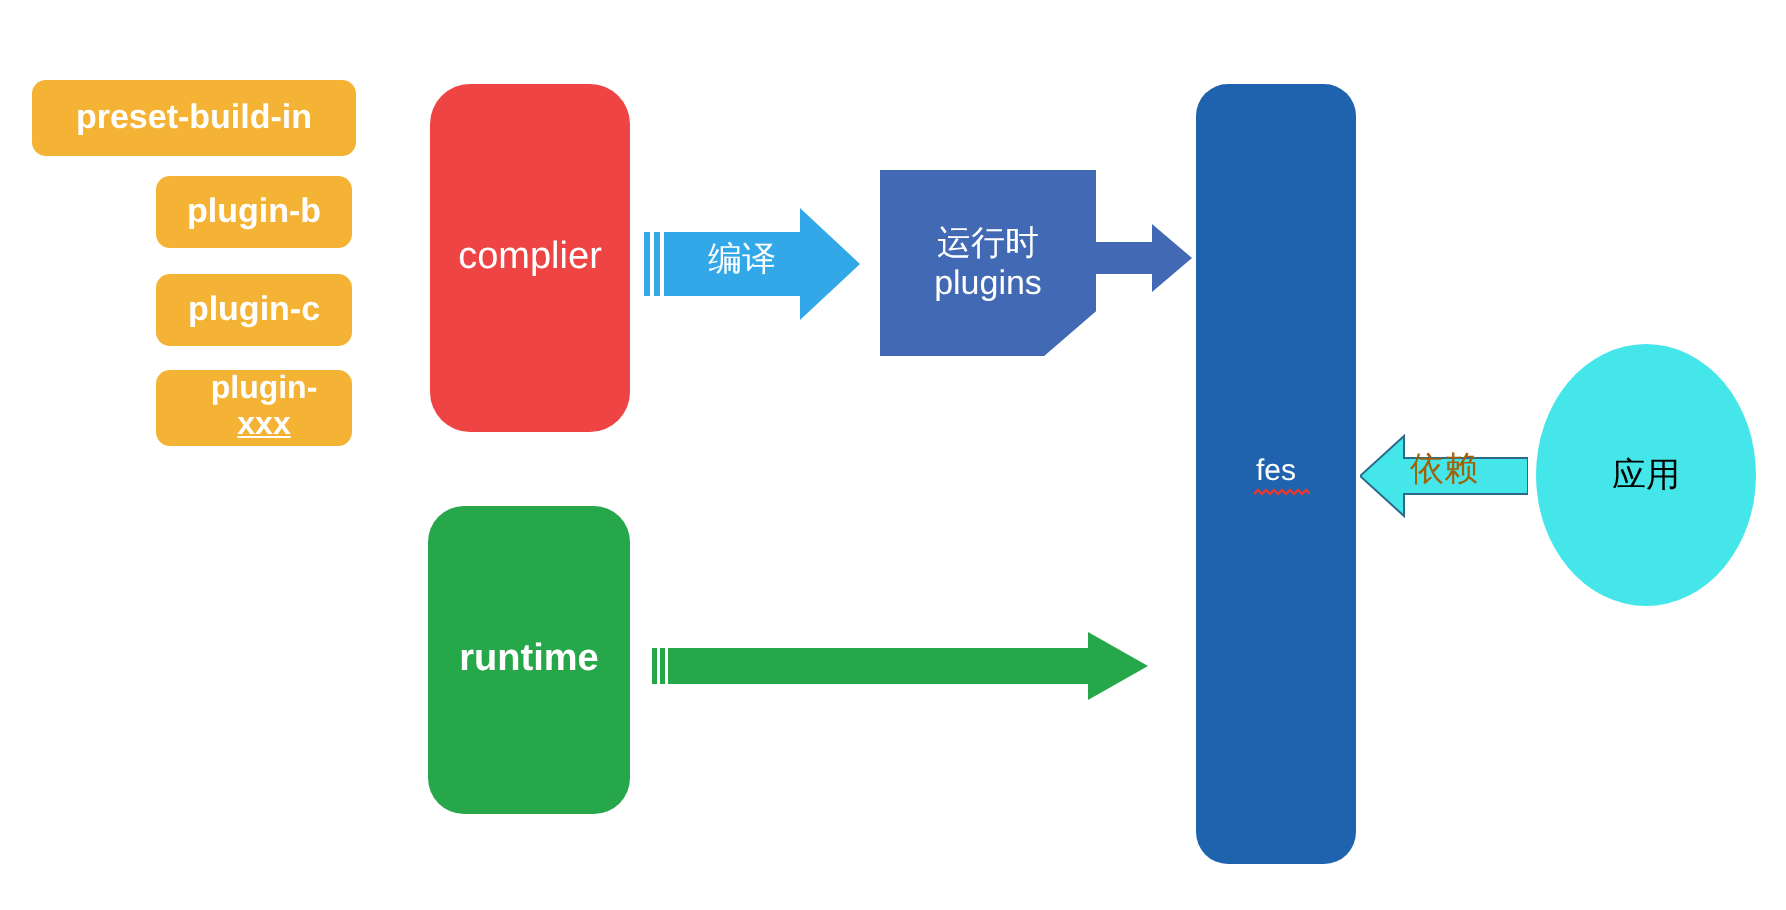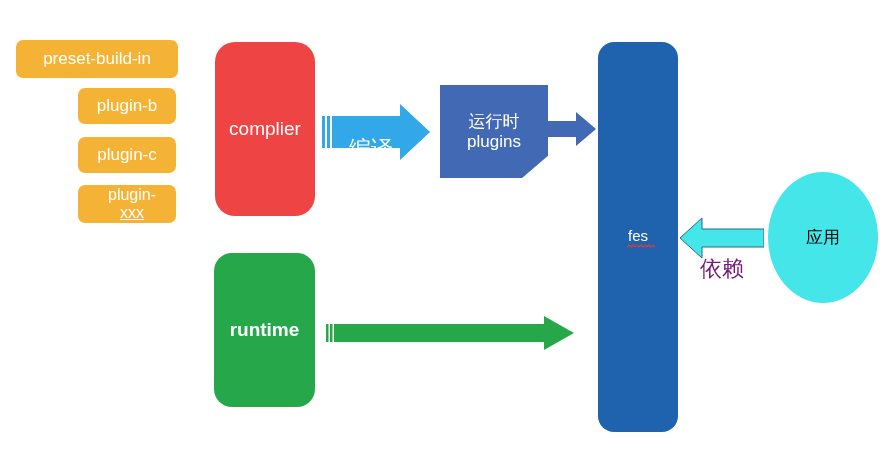--- a/index.html
+++ b/index.html
@@ -26,21 +26,21 @@
     text-align: center;
     color: #ffffff;
     line-height: 1.12;
   }
 
   
   .chip {
     background: #f5b335;
     border-radius: 7px;
     font-size: 17px;
-    font-weight: 400;
+    font-weight: 700;
   }
   #chip-preset { left: 16px;  top: 40px;  width: 162px; height: 38px; }
   #chip-b      { left: 78px;  top: 88px;  width: 98px;  height: 36px; }
   #chip-c      { left: 78px;  top: 137px; width: 98px;  height: 36px; }
   #chip-xxx    { left: 78px;  top: 185px; width: 98px;  height: 38px;
                  font-size: 16px; padding-left: 10px; }
   #chip-xxx .wrap { display: block; }
   #chip-xxx .u { text-decoration: underline; margin-top: 40px; }
 
   
@@ -106,27 +106,26 @@
   
   .arrow-svg { position: absolute; }
   #arrow-compile  { left: 322px; top: 104px; }
   #arrow-to-fes   { left: 540px; top: 112px; }
   #arrow-runtime  { left: 326px; top: 316px; }
   #arrow-depend   { left: 680px; top: 216px; }
 
   .arrow-label {
     position: absolute;
     color: #ffffff;
-    font-size: 22px;
+    font-size: 17px;
     text-align: center;
     pointer-events: none;
-    margin-top: 16px;
   }
   #label-compile { left: 344px; top: 118px; width: 54px; }
-  #label-depend  { left: 696px; top: 238px; width: 52px; color: #701a75; }
+  #label-depend  { left: 696px; top: 223px; width: 52px; color: #a16207; }
 </style>
 </head>
 <body>
 
 <div id="canvas">
 
   <div class="node chip" id="chip-preset">
     <span>preset-build-in</span>
   </div>
 

